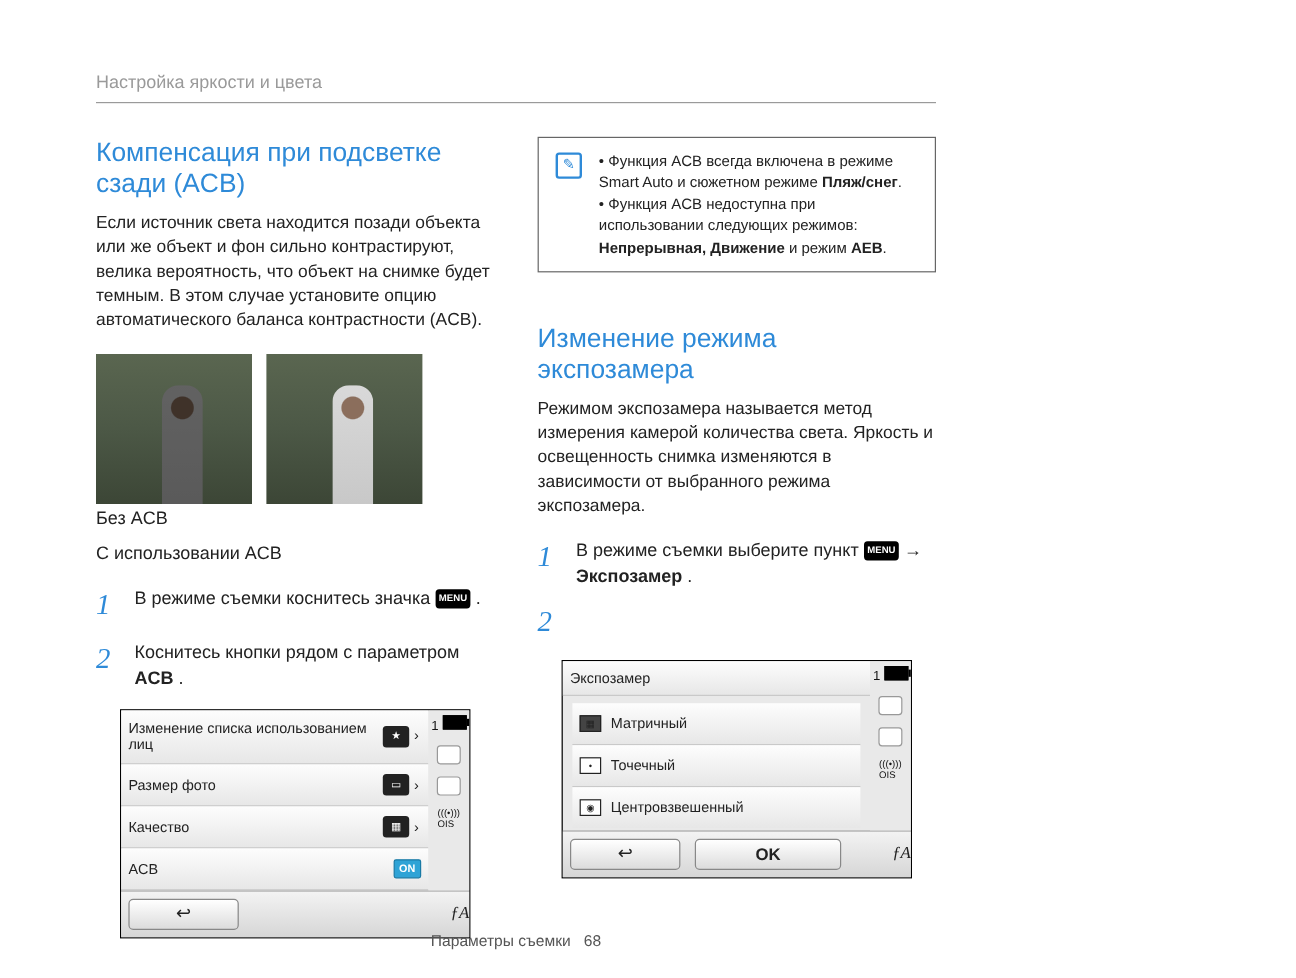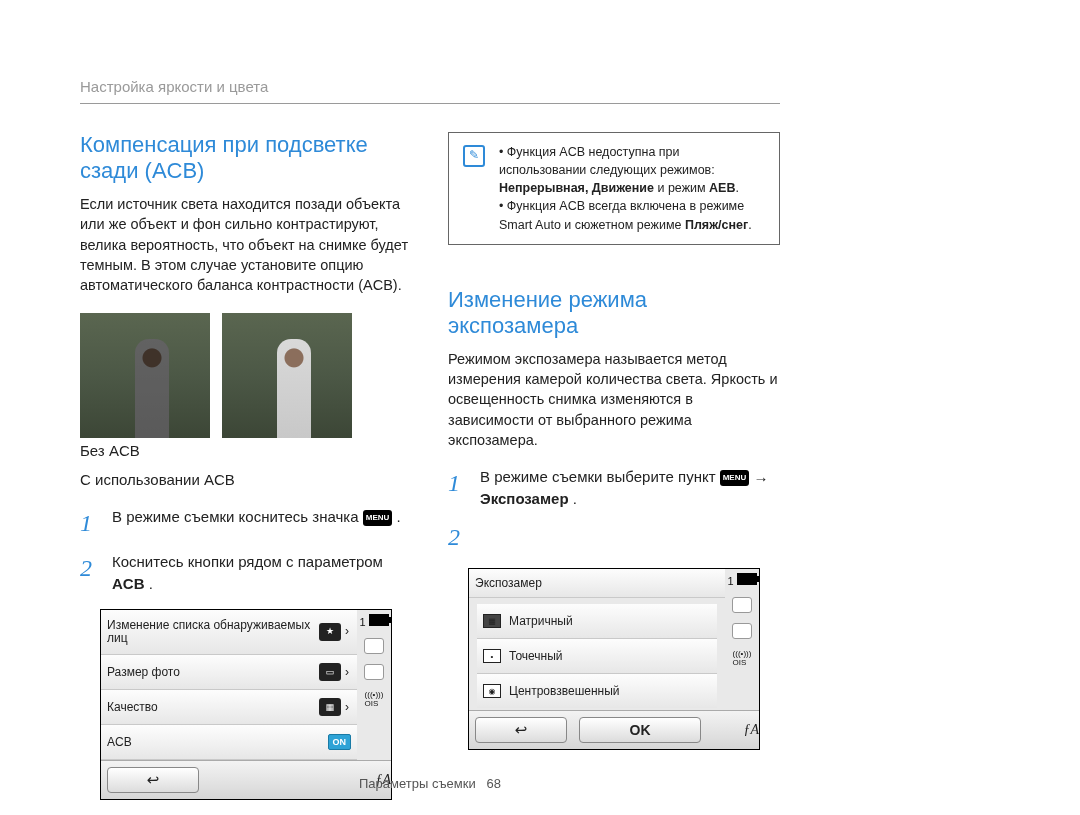--- a/index.html
+++ b/index.html
@@ -7,21 +7,21 @@
     padding: 0;
     background: #fff;
     font-family: Arial, Helvetica, sans-serif;
     color: #222;
   }
   .page {
     width: 860px;
     height: 815px;
     position: relative;
     box-sizing: border-box;
-    padding: 78px 80px 30px 80px;
+    padding: 60px 80px 30px 80px;
   }
   .breadcrumb {
     color: #9a9a9a;
     font-size: 15px;
     border-bottom: 1px solid #9a9a9a;
     padding-bottom: 8px;
     margin-bottom: 28px;
   }
   .cols {
     display: flex;
@@ -235,21 +235,21 @@
           <b>ACB</b>
           <span>.</span>
         </div>
       </div>
 
       <div class="cam-wrap">
         <div class="cam">
           <div class="cam-body">
             <div class="cam-list">
               <div class="cam-row tall">
-                <span class="label">Изменение списка обнаруживаемых лиц</span>
+                <span class="label">Изменение списка использованием лиц</span>
                 <span class="ico">★</span>
                 <span class="chev">›</span>
               </div>
               <div class="cam-row">
                 <span class="label">Размер фото</span>
                 <span class="ico">▭</span>
                 <span class="chev">›</span>
               </div>
               <div class="cam-row">
                 <span class="label">Качество</span>
@@ -275,24 +275,24 @@
           </div>
         </div>
       </div>
     </div>
 
     <div class="col">
       <div class="note-box">
         <div class="note-icon">✎</div>
         <ul>
           <li>
-            <span>Функция ACB недоступна при использовании следующих режимов: </span><b>Непрерывная, Движение</b><span> и режим </span><b>AEB</b><span>.</span>
+            <span>Функция ACB всегда включена в режиме Smart Auto и сюжетном режиме </span><b>Пляж/снег</b><span>.</span>
           </li>
           <li>
-            <span>Функция ACB всегда включена в режиме Smart Auto и сюжетном режиме </span><b>Пляж/снег</b><span>.</span>
+            <span>Функция ACB недоступна при использовании следующих режимов: </span><b>Непрерывная, Движение</b><span> и режим </span><b>AEB</b><span>.</span>
           </li>
         </ul>
       </div>
 
       <h2 class="section">Изменение режима экспозамера</h2>
       <div class="body-text">Режимом экспозамера называется метод измерения камерой количества света. Яркость и освещенность снимка изменяются в зависимости от выбранного режима экспозамера.</div>
 
       <div class="step" style="margin-top:16px;">
         <div class="num">1</div>
         <div class="txt">

